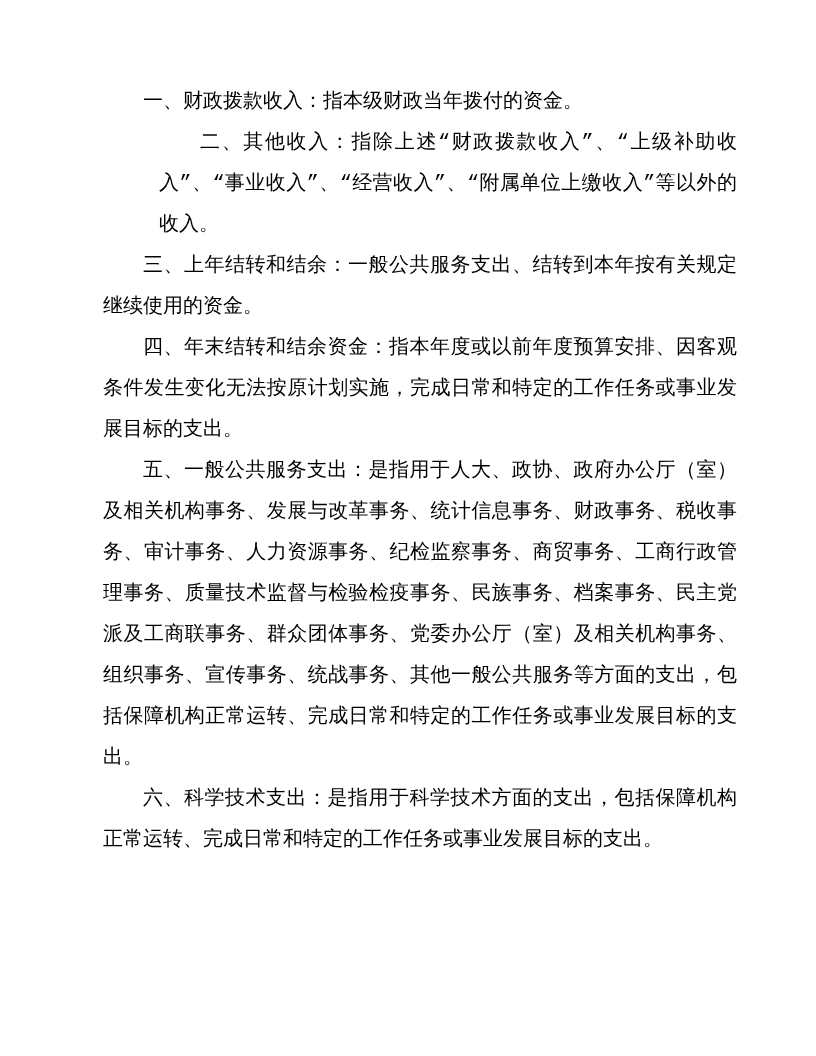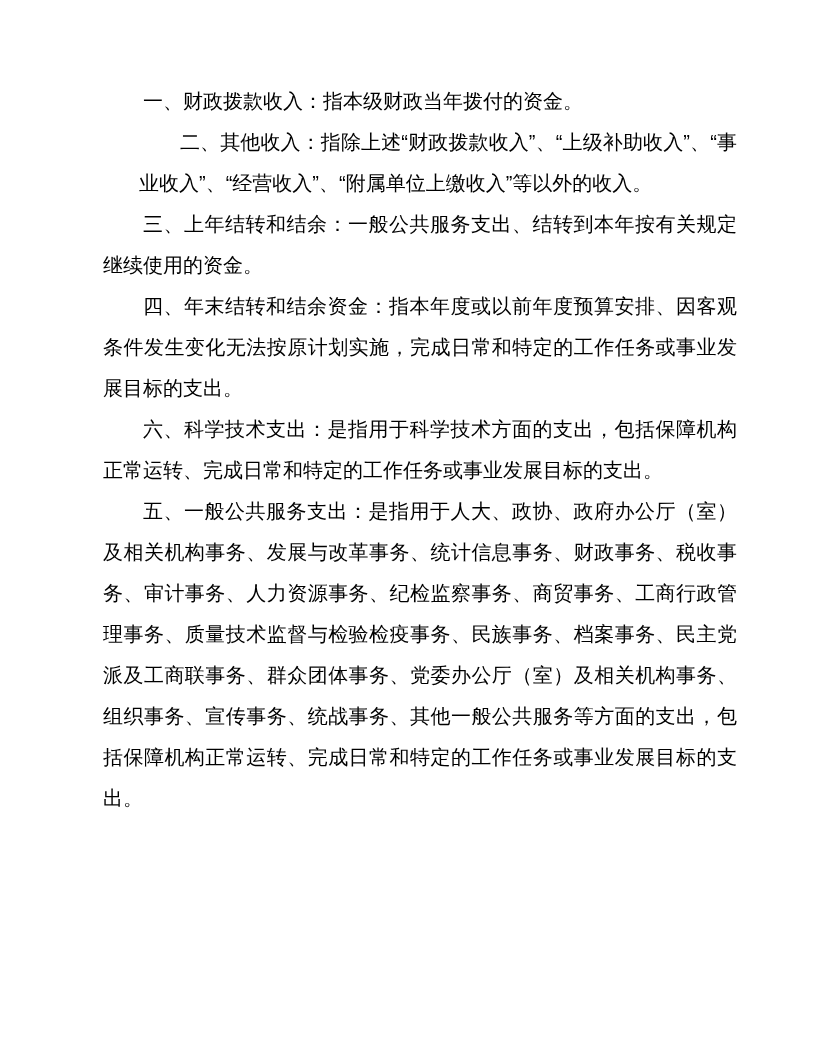--- a/index.html
+++ b/index.html
@@ -6,48 +6,48 @@
     margin: 0;
     padding: 0;
     background: #ffffff;
   }
   .page {
     position: relative;
     width: 816px;
     height: 1056px;
     background: #ffffff;
     overflow: hidden;
-    font-family: Liberation Sans, sans-serif;
+    font-family: Liberation Mono, monospace;
   }
   .textblock {
     position: absolute;
     left: 103px;
     top: 81px;
     width: 634px;
     color: #000000;
     font-size: 20px;
     line-height: 41px;
     text-align: justify;
     text-justify: inter-character;
   }
   .textblock p {
     margin: 0;
     padding: 0;
     text-indent: 40px;
   }
   .textblock p.deep-indent {
-    margin-left: 36px;
+    margin-left: 56px;
     text-indent: 41px;
   }
 </style>
 </head>
 <body>
 
 <div class="page">
   <div class="textblock">
     <p>一、财政拨款收入：指本级财政当年拨付的资金。</p>
     <p class="deep-indent">二、其他收入：指除上述“财政拨款收入”、“上级补助收入”、“事业收入”、“经营收入”、“附属单位上缴收入”等以外的收入。</p>
     <p>三、上年结转和结余：一般公共服务支出、结转到本年按有关规定继续使用的资金。</p>
     <p>四、年末结转和结余资金：指本年度或以前年度预算安排、因客观条件发生变化无法按原计划实施，完成日常和特定的工作任务或事业发展目标的支出。</p>
+    <p>五、一般公共服务支出：是指用于人大、政协、政府办公厅（室）及相关机构事务、发展与改革事务、统计信息事务、财政事务、税收事务、审计事务、人力资源事务、纪检监察事务、商贸事务、工商行政管理事务、质量技术监督与检验检疫事务、民族事务、档案事务、民主党派及工商联事务、群众团体事务、党委办公厅（室）及相关机构事务、组织事务、宣传事务、统战事务、其他一般公共服务等方面的支出，包括保障机构正常运转、完成日常和特定的工作任务或事业发展目标的支出。</p>
     <p>六、科学技术支出：是指用于科学技术方面的支出，包括保障机构正常运转、完成日常和特定的工作任务或事业发展目标的支出。</p>
-    <p>五、一般公共服务支出：是指用于人大、政协、政府办公厅（室）及相关机构事务、发展与改革事务、统计信息事务、财政事务、税收事务、审计事务、人力资源事务、纪检监察事务、商贸事务、工商行政管理事务、质量技术监督与检验检疫事务、民族事务、档案事务、民主党派及工商联事务、群众团体事务、党委办公厅（室）及相关机构事务、组织事务、宣传事务、统战事务、其他一般公共服务等方面的支出，包括保障机构正常运转、完成日常和特定的工作任务或事业发展目标的支出。</p>
   </div>
 </div>
 
 </body></html>

